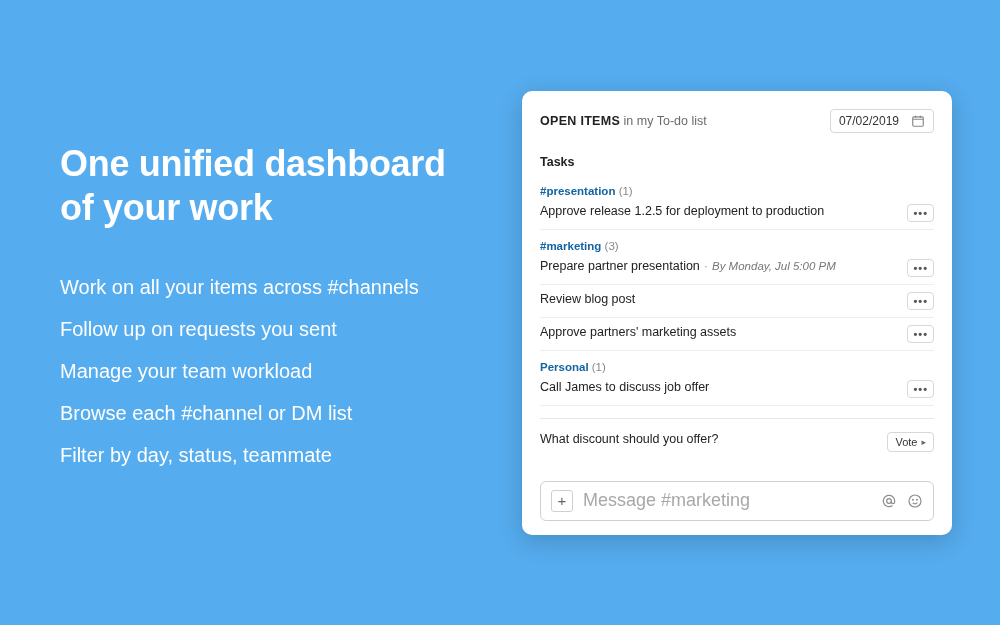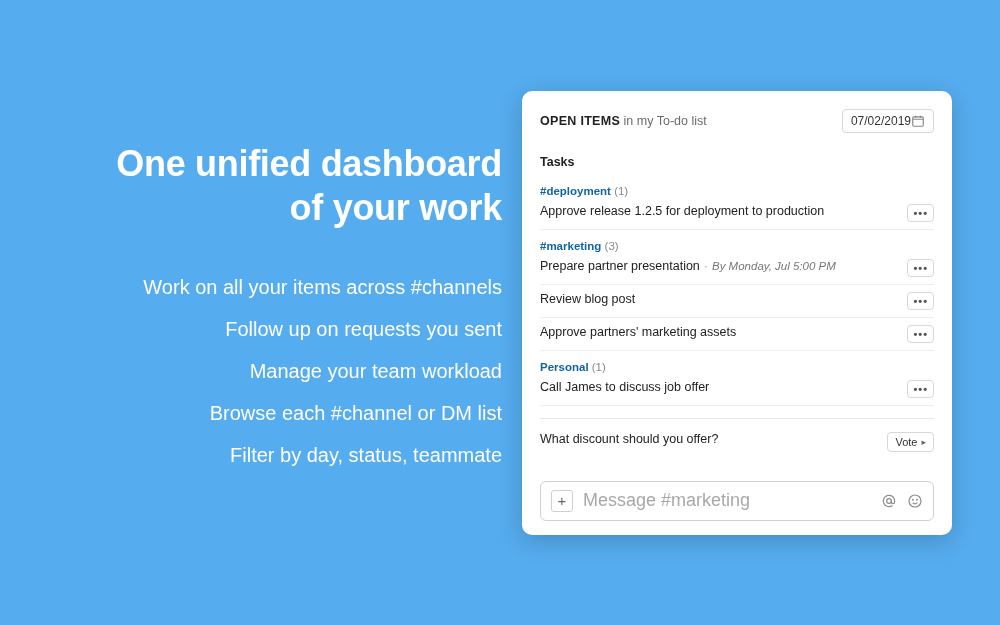--- a/index.html
+++ b/index.html
@@ -3,21 +3,20 @@
 <meta charset="utf-8">
 <style>
   * { box-sizing: border-box; margin: 0; padding: 0; }
   html, body { width: 1000px; height: 625px; font-family: -apple-system, "Helvetica Neue", Arial, sans-serif; }
   body { background: #55acee; display: flex; align-items: center; }
 
   .left {
     flex: 1;
     padding: 0 20px 0 60px;
     color: #fff;
-    text-align: right;
   }
   .headline {
     font-size: 36px;
     font-weight: 700;
     line-height: 1.2;
     margin-bottom: 44px;
     letter-spacing: -0.3px;
   }
   .bullets { list-style: none; }
   .bullets li {
@@ -39,21 +38,21 @@
     display: flex;
     flex-direction: column;
   }
 
   .card-top { display:flex; align-items:center; justify-content:space-between; margin-bottom: 18px; }
   .open-items { font-size: 12.5px; }
   .open-items strong { font-weight: 800; letter-spacing: .3px; }
   .open-items span { color:#6b6b6b; }
 
   .date-pick {
-    display:flex; align-items:flex-end; gap:0;
+    display:flex; align-items:flex-end; gap:12px;
     border: 1px solid #d7d7d7; border-radius: 4px;
     padding: 4px 8px;
     font-size: 12px; color:#333;
   }
   .date-pick svg { width: 14px; height: 14px; stroke:#888; fill:none; }
 
   .section-label { font-size: 12.5px; font-weight: 700; margin: 4px 0 6px; }
   .chan { font-size: 11.5px; color:#1264A3; font-weight:600; display:inline-block; margin-top:10px; }
   .chan .cnt { color:#888; font-weight:400; }
 
@@ -123,21 +122,21 @@
       <svg viewBox="0 0 24 24" stroke-width="2">
           <rect x="3" y="5" width="18" height="16" rx="2"></rect>
           <path d="M3 9h18M8 3v4M16 3v4"></path>
         </svg>
     </div>
   </div>
 
   <div class="section-label">Tasks</div>
 
   <span class="chan">
-    <span>#deployment</span>
+    <span>#presentation</span>
     <span class="cnt">(1)</span>
   </span>
   <div class="row">
     <span class="txt">Approve release 1.2.5 for deployment to production</span>
     <button class="more-btn">•••</button>
   </div>
 
   <span class="chan">
     <span>#marketing</span>
     <span class="cnt">(3)</span>

